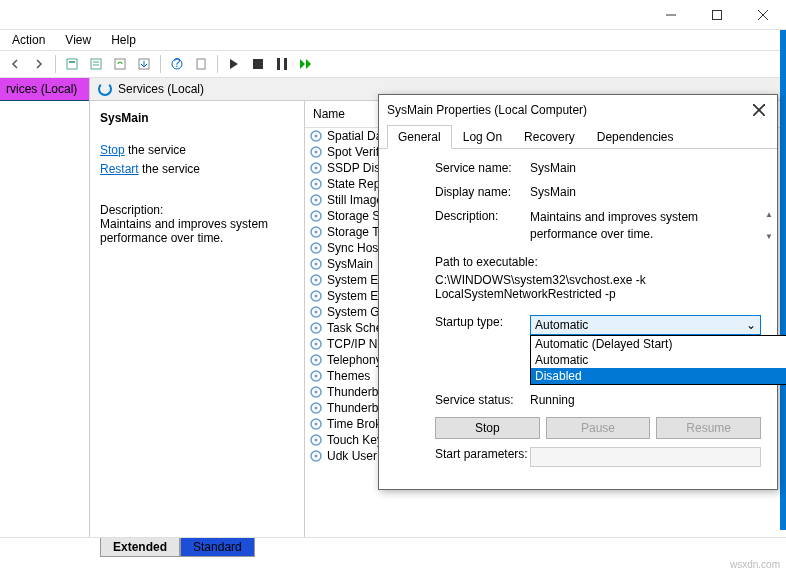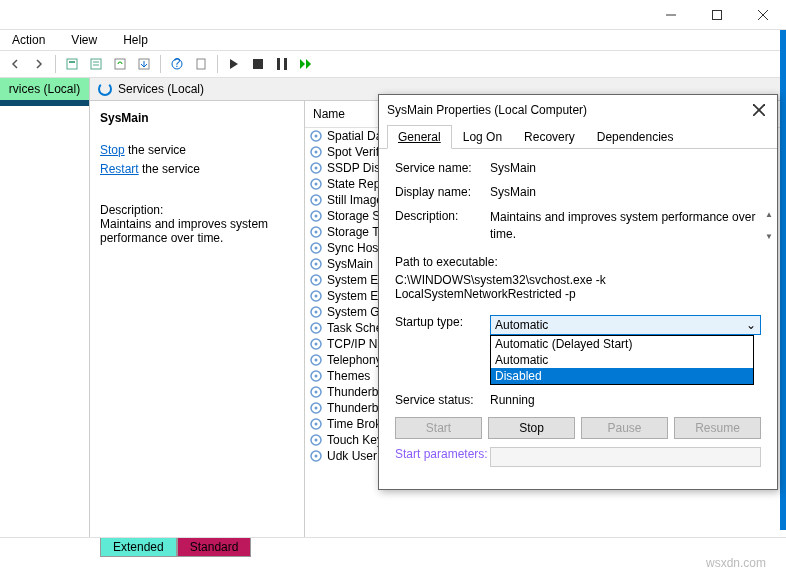--- a/index.html
+++ b/index.html
@@ -1,70 +1,70 @@
 <!DOCTYPE html>
 <html><head>
 <meta charset="utf-8">
 <style>
 * { box-sizing: border-box; font-family: 'Segoe UI', Tahoma, sans-serif; font-size: 12px; }
 body { margin: 0; background: #fff; overflow: hidden; width: 786px; height: 574px; position: relative; }
 .titlebar { height: 30px; border-bottom: 1px solid #e0e0e0; display: flex; justify-content: flex-end; align-items: center; }
 .titlebar-btn { width: 46px; height: 30px; display: flex; align-items: center; justify-content: center; color: #333; }
 .titlebar-btn svg { width: 10px; height: 10px; }
-.menubar { height: 20px; display: flex; align-items: center; padding: 0 4px; gap: 10px; }
+.menubar { height: 20px; display: flex; align-items: center; padding: 0 4px; gap: 4px; }
 .menubar span { padding: 2px 8px; }
 .toolbar { height: 28px; border-top: 1px solid #e0e0e0; border-bottom: 1px solid #e0e0e0; display: flex; align-items: center; padding: 0 4px; gap: 2px; }
 .tool-btn { width: 22px; height: 22px; display: flex; align-items: center; justify-content: center; border: 1px solid transparent; }
 .tool-sep { width: 1px; height: 18px; background: #ccc; margin: 0 3px; }
 .main-area { display: flex; height: 460px; border-bottom: 1px solid #e0e0e0; }
 .left-pane { width: 90px; border-right: 1px solid #ccc; background: #fff; }
-.left-pane-header { padding: 4px 6px; background: #86efac; border-bottom: 6px solid #0c4a6e; text-align: center; }
+.left-pane-header { padding: 4px 6px; background: #d946ef; border-bottom: 1px solid #0c4a6e; }
 .right-pane { flex: 1; display: flex; flex-direction: column; }
 .right-header { background: #f0f0f0; border-bottom: 1px solid #ccc; padding: 4px 8px; display: flex; align-items: center; gap: 6px; }
 .refresh-circle { width: 14px; height: 14px; border: 2px solid #0078d4; border-radius: 50%; border-top-color: transparent; display: inline-block; }
 .content-split { display: flex; flex: 1; }
 .detail-pane { width: 215px; padding: 10px; border-right: 1px solid #ccc; }
 .detail-title { font-weight: bold; margin-bottom: 16px; }
 .detail-links { margin-bottom: 24px; line-height: 1.6; }
 .detail-links a { color: #0066cc; text-decoration: underline; }
 .list-pane { flex: 1; overflow: hidden; }
 .list-header { border-bottom: 1px solid #e0e0e0; padding: 6px 8px; background: #fff; }
 .list-body { overflow-y: auto; height: 400px; }
 .list-item { display: flex; align-items: center; padding: 1px 4px; gap: 4px; white-space: nowrap; }
 .gear-icon { width: 14px; height: 14px; flex-shrink: 0; }
 .tabs-bottom { display: flex; padding-left: 100px; align-items: flex-start; }
-.tab-bottom { padding: 2px 12px; border: 1px solid #999; border-top: none; background: #be185d; position: relative; }
-.tab-bottom.active { background: #5eead4; }
+.tab-bottom { padding: 2px 12px; border: 1px solid #999; border-top: none; background: #1d4ed8; position: relative; }
+.tab-bottom.active { background: #e5e5e5; font-weight: bold; }
 .tab-bottom::before, .tab-bottom::after { content: ''; position: absolute; bottom: 0; width: 8px; height: 100%; }
 
 .dialog { position: absolute; left: 378px; top: 94px; width: 400px; background: #fff; border: 1px solid #666; box-shadow: 2px 2px 8px rgba(0,0,0,0.3); }
 .dialog-title { height: 30px; display: flex; align-items: center; justify-content: space-between; padding: 0 8px; }
 .dialog-close { width: 20px; height: 20px; display: flex; align-items: center; justify-content: center; cursor: default; }
 .dialog-tabs { display: flex; border-bottom: 1px solid #ccc; padding: 0 8px; }
 .dialog-tab { padding: 4px 10px; border: 1px solid transparent; margin-bottom: -1px; }
-.dialog-tab.active { border: 1px solid #ccc; border-bottom: 1px solid #fff; background: #fff; text-decoration: underline; }
-.dialog-body { padding: 12px 16px; }
+.dialog-tab.active { border: 1px solid #ccc; border-bottom: 1px solid #fff; background: #fff; }
+.dialog-body { padding: 12px 16px; margin-left: 40px; }
 .field-row { display: flex; margin-bottom: 10px; align-items: flex-start; }
 .field-label { width: 95px; flex-shrink: 0; }
 .field-value { flex: 1; }
 .desc-box { border: none; background: #fff; padding: 0; line-height: 1.4; position: relative; }
 .desc-scroll { position: absolute; right: -12px; top: 0; display: flex; flex-direction: column; gap: 12px; color: #666; font-size: 8px; }
 .select-box { width: 100%; border: 1px solid #0078d4; padding: 2px 4px; background: #e5f1fb; display: flex; justify-content: space-between; align-items: center; }
 .dropdown-list { position: absolute; border: 1px solid #000; background: #fff; width: 264px; z-index: 10; }
 .dropdown-item { padding: 1px 4px; }
 .dropdown-item.highlighted { background: #0078d4; color: #fff; }
 .btn-row { display: flex; gap: 6px; margin: 8px 0; }
 .btn { flex: 1; padding: 3px 0; border: 1px solid #adadad; background: #e1e1e1; text-align: center; }
 .btn.disabled { color: #a0a0a0; }
 .dialog-footer { border-top: 1px solid #ccc; padding: 8px 12px; display: flex; justify-content: flex-end; gap: 6px; }
 .footer-btn { width: 75px; padding: 3px 0; border: 1px solid #adadad; background: #e1e1e1; text-align: center; }
 .footer-btn.primary { border: 1px solid #0078d4; background: #e5f1fb; }
 .footer-btn.disabled { color: #a0a0a0; }
 .blue-edge { position: absolute; right: 0; top: 30px; width: 6px; height: 500px; background: #0078d4; }
-.watermark { position: absolute; right: 20px; bottom: 4px; font-size: 12px; color: #bbb; }
+.watermark { position: absolute; right: 6px; bottom: 4px; font-size: 10px; color: #bbb; }
 </style>
 </head>
 <body>
 
 <div class="titlebar">
   <div class="titlebar-btn">
       <svg viewBox="0 0 10 10">
         <line x1="0" y1="5" x2="10" y2="5" stroke="#333" stroke-width="1"></line>
       </svg>
     </div>
@@ -389,27 +389,26 @@
             <div class="dropdown-item">Automatic</div>
             <div class="dropdown-item highlighted">Disabled</div>
           </div>
       </div>
     </div>
     <div class="field-row" style="margin-top:58px">
       <div class="field-label">Service status:</div>
       <div class="field-value">Running</div>
     </div>
     <div class="btn-row">
-      <div class="btn disabled">Start</div>
       <div class="btn">Stop</div>
       <div class="btn disabled">Pause</div>
       <div class="btn disabled">Resume</div>
     </div>
     <div class="field-row">
-      <div class="field-label" style="color:#8b5cf6">Start parameters:</div>
+      <div class="field-label" style="color:#000000">Start parameters:</div>
       <div class="field-value">
           <div style="border:1px solid #ccc;height:20px;background:#f5f5f5"></div>
         </div>
     </div>
   </div>
 </div>
 
 <div class="watermark">wsxdn.com</div>
 
 </body></html>

